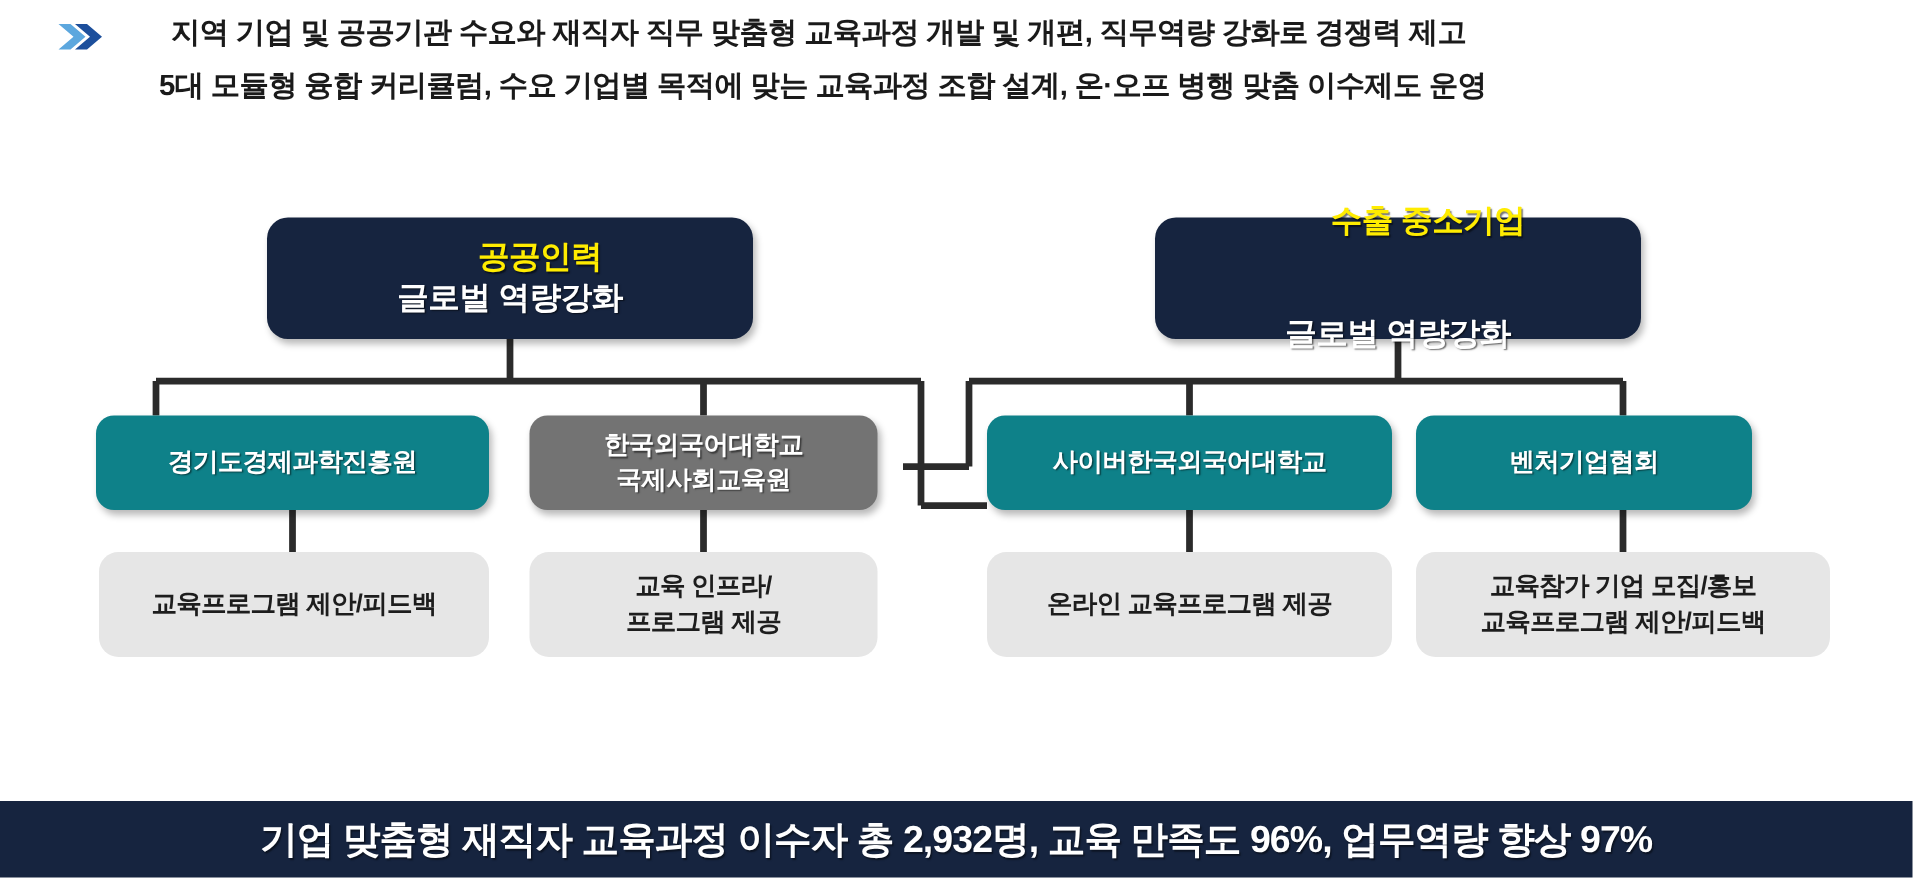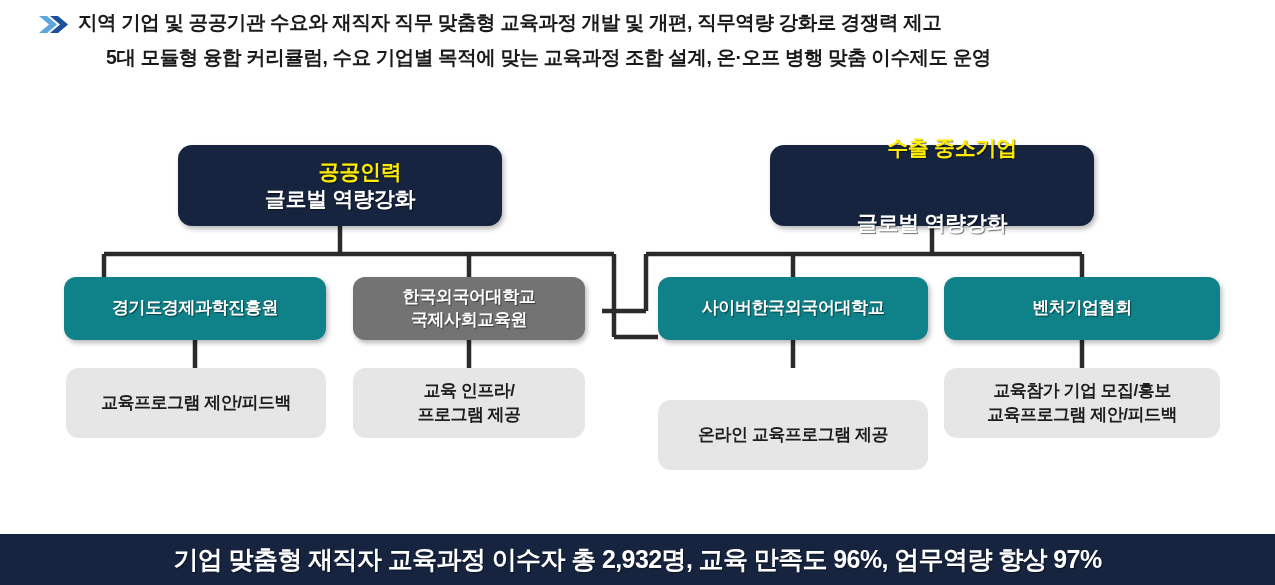--- a/index.html
+++ b/index.html
@@ -37,20 +37,21 @@
     flex-direction: column;
     gap: 11px;
   }
   .hline1 {
     font-size: 19.5px;
     font-weight: 700;
     color: #1a1a1a;
     letter-spacing: -0.4px;
     white-space: nowrap;
     line-height: 1.25;
+    margin-left: 36px;
   }
   .hline2 {
     font-size: 19.5px;
     font-weight: 700;
     color: #1a1a1a;
     letter-spacing: -0.4px;
     white-space: nowrap;
     line-height: 1.25;
     margin-left: 28px;
   }
@@ -212,34 +213,34 @@
 
   <div class="node node-mid brown" style="left:353px; top:277px; width:232px; height:63px;">
     <span>한국외국어대학교</span>
     <span>국제사회교육원</span>
   </div>
 
   <div class="node node-mid teal" style="left:658px; top:277px; width:270px; height:63px;">
     <span>사이버한국외국어대학교</span>
   </div>
 
-  <div class="node node-mid teal" style="left:944px; top:277px; width:276px; height:63px;">
+  <div class="node node-mid teal" style="left:944px; top:277px; width:224px; height:63px;">
     <span>벤처기업협회</span>
   </div>
 
   <div class="node node-leaf" style="left:66px; top:368px; width:260px; height:70px;">
     <span>교육프로그램 제안/피드백</span>
   </div>
 
   <div class="node node-leaf" style="left:353px; top:368px; width:232px; height:70px;">
     <span>교육 인프라/</span>
     <span>프로그램 제공</span>
   </div>
 
-  <div class="node node-leaf" style="left:658px; top:368px; width:270px; height:70px;margin-top:32px;">
+  <div class="node node-leaf" style="left:658px; top:368px; width:270px; height:70px;">
     <span>온라인 교육프로그램 제공</span>
   </div>
 
   <div class="node node-leaf" style="left:944px; top:368px; width:276px; height:70px;">
     <span>교육참가 기업 모집/홍보</span>
     <span>교육프로그램 제안/피드백</span>
   </div>
 
 </div>
 

